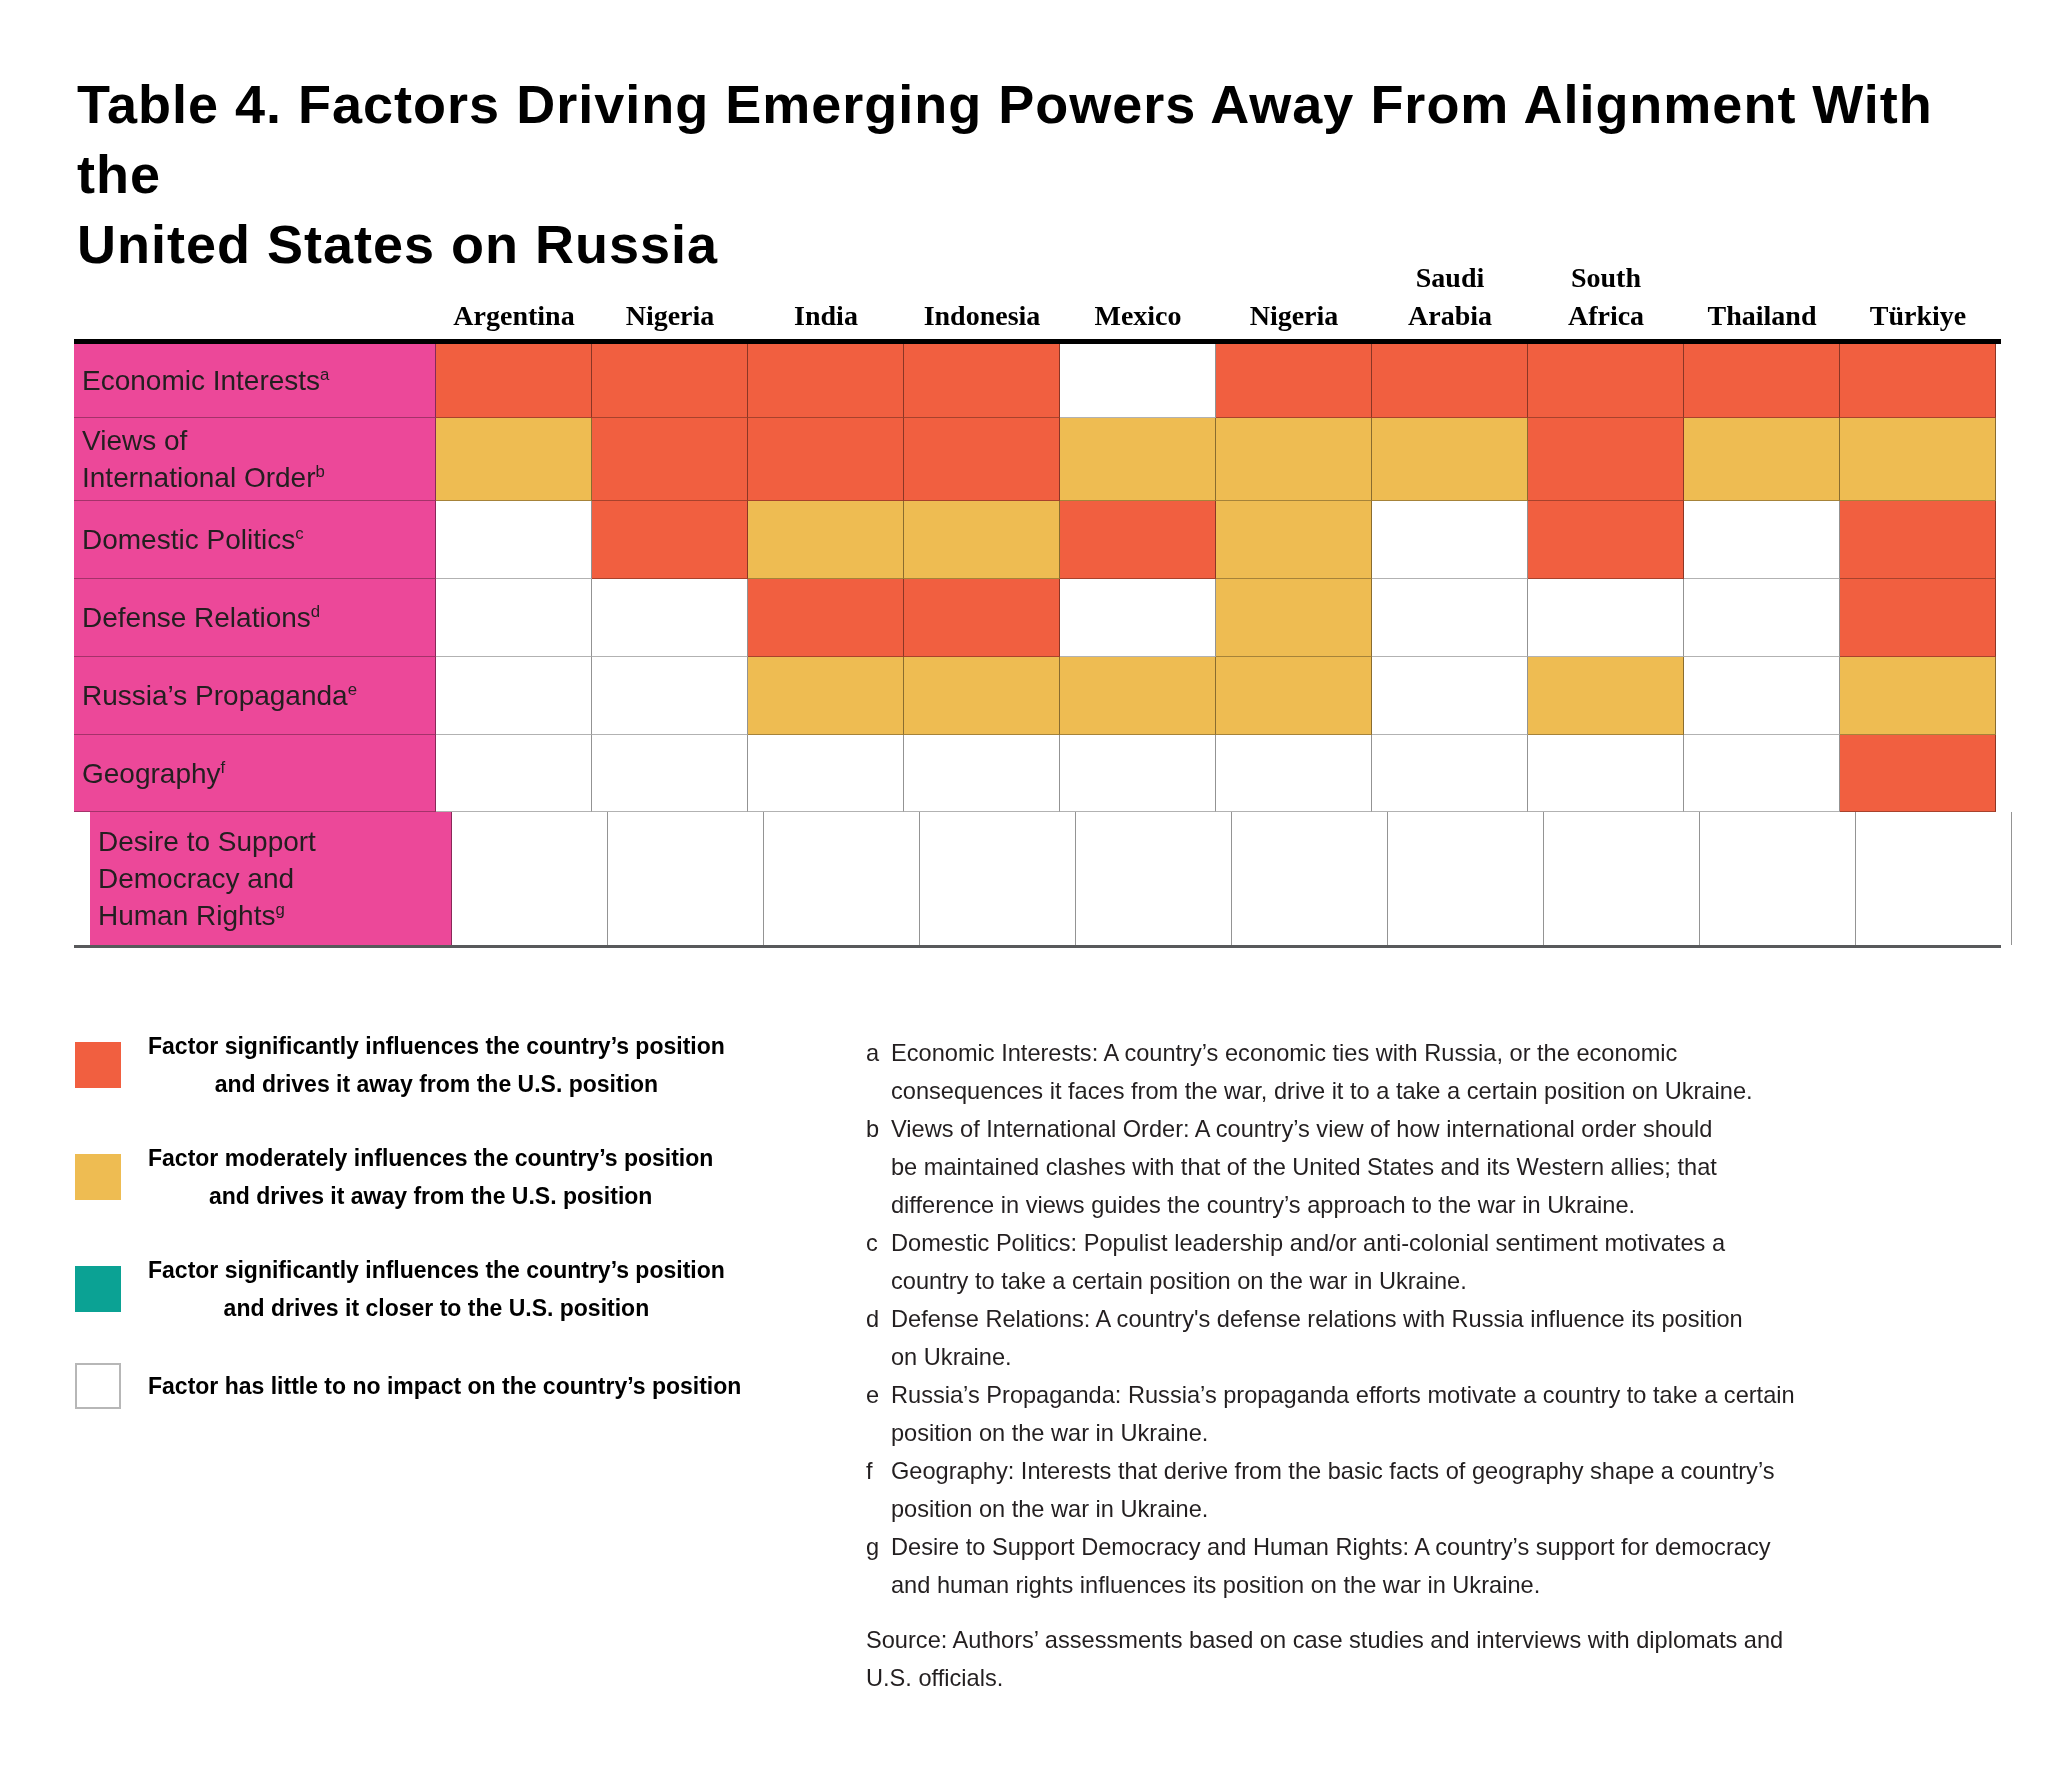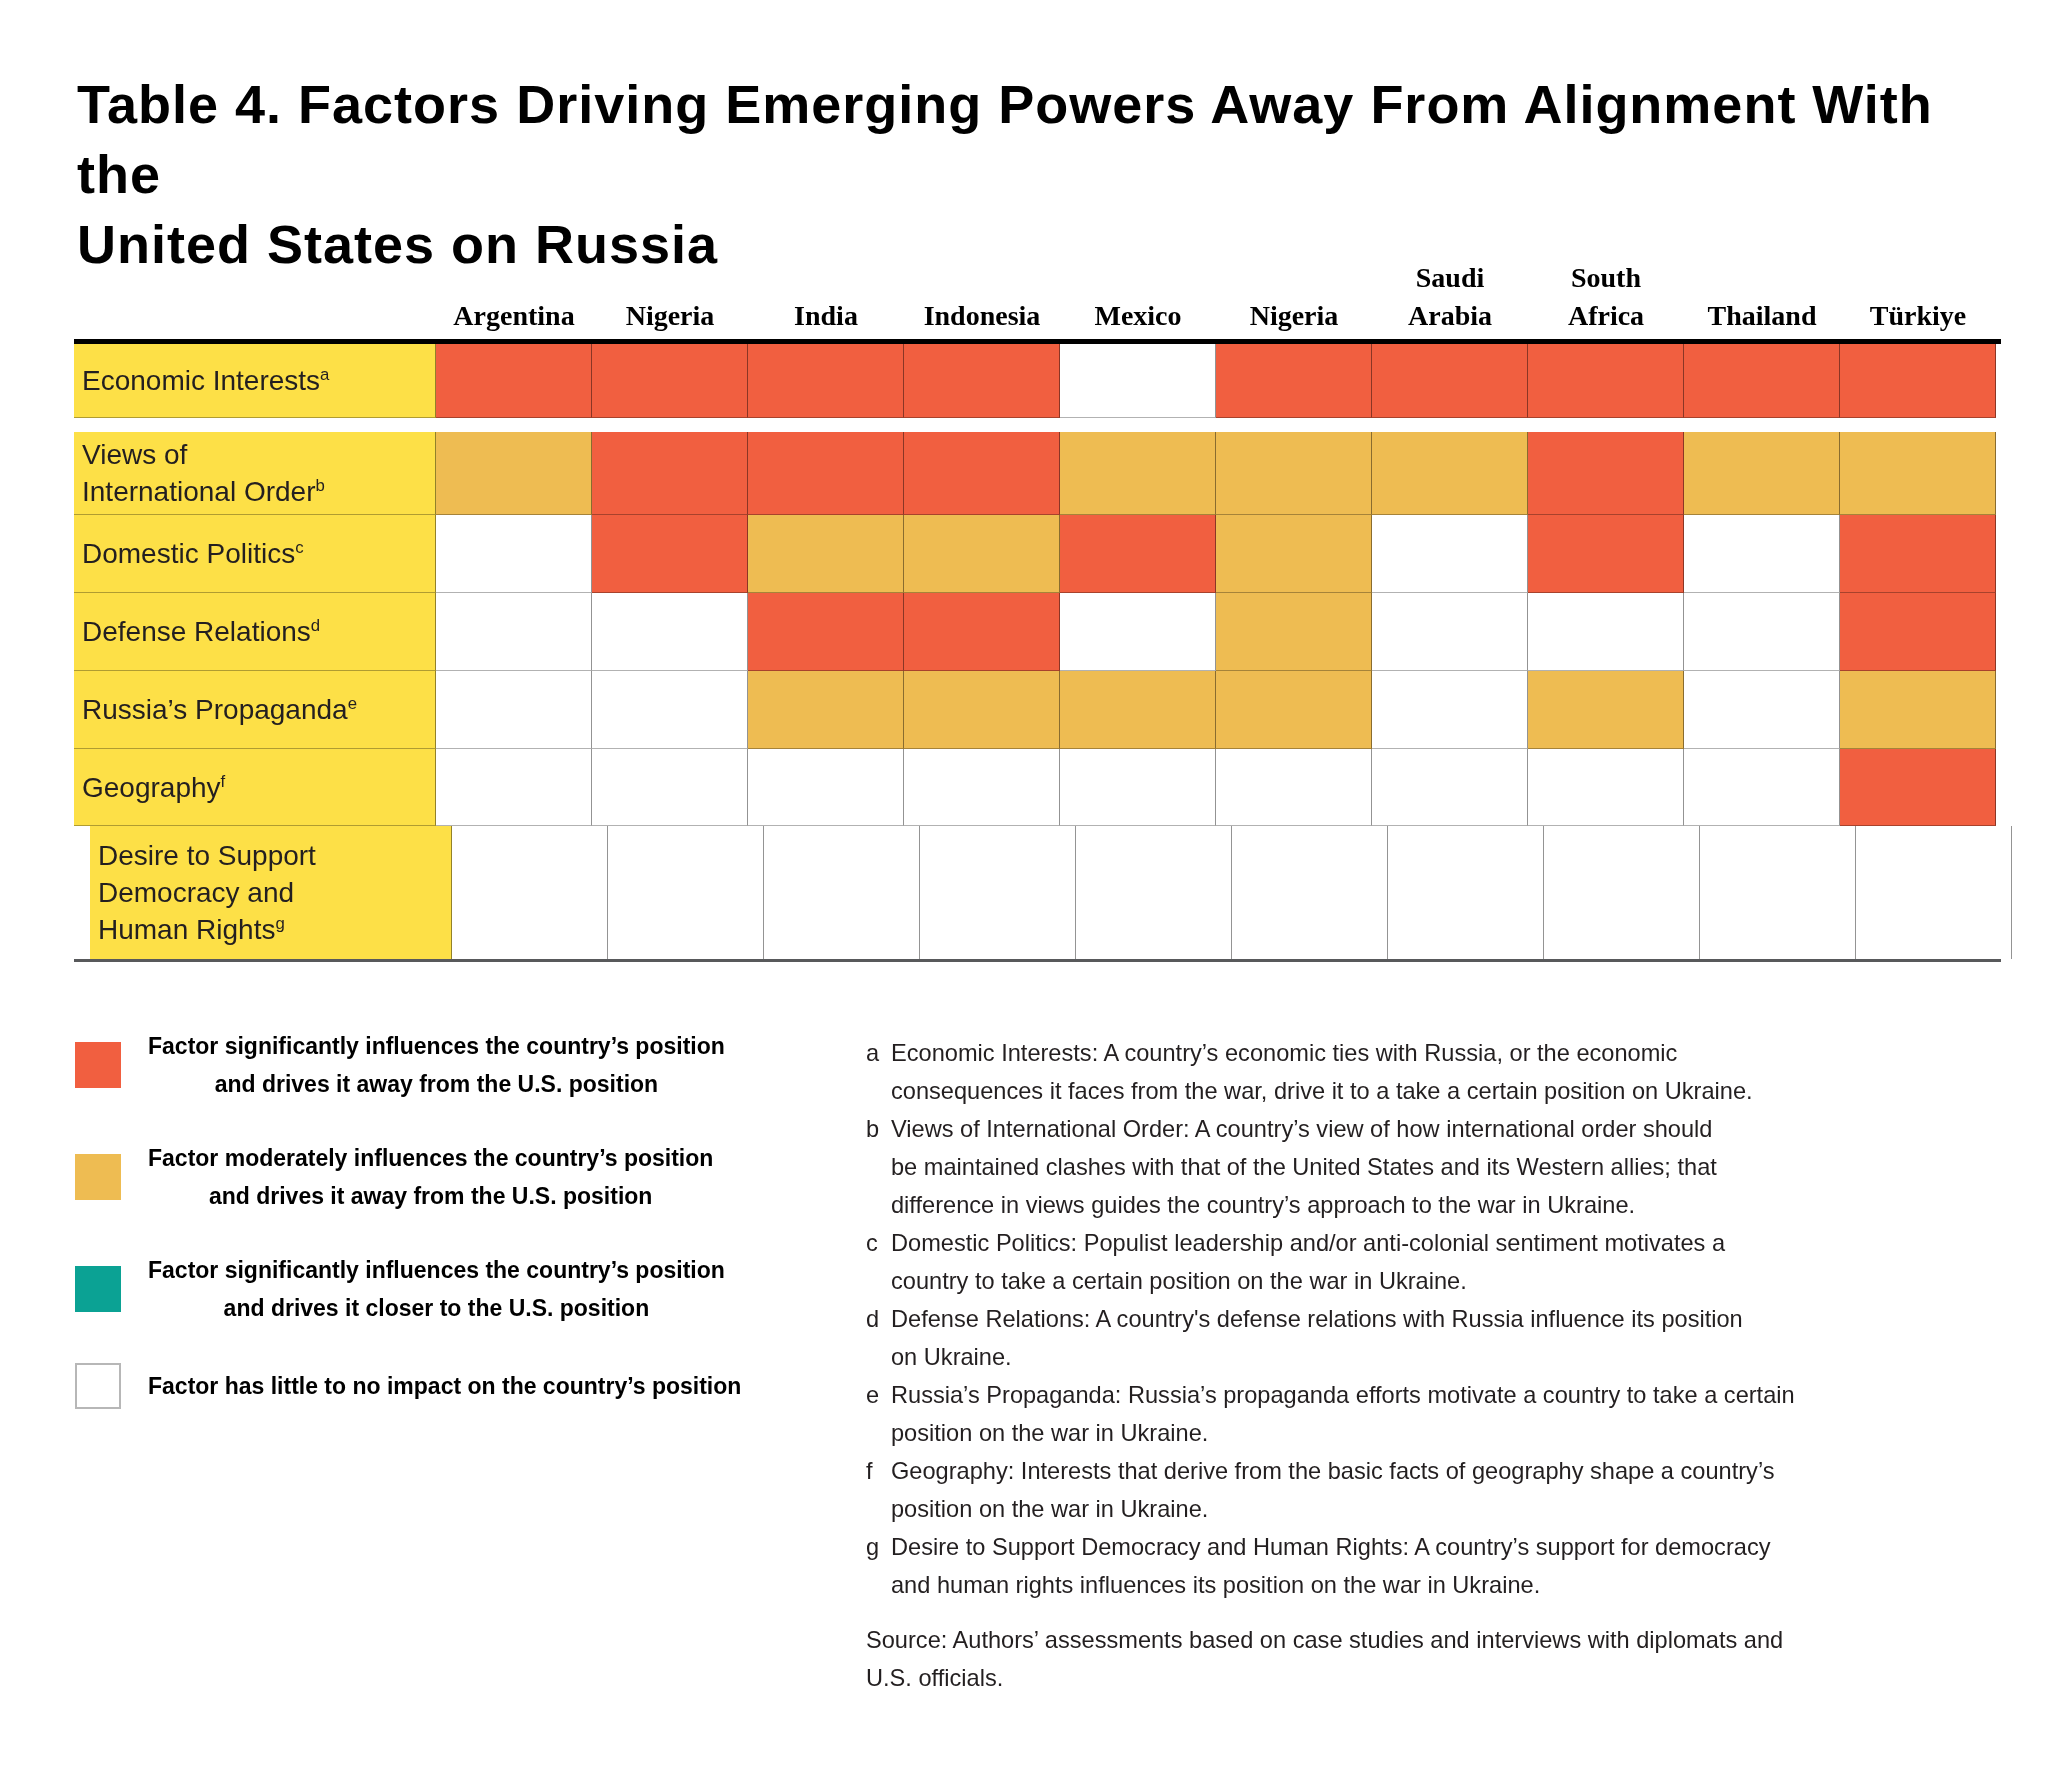--- a/index.html
+++ b/index.html
@@ -16,26 +16,26 @@
   .grid-row { display:grid; grid-template-columns:362px repeat(10, 156px); }
   .header-row { align-items:end; min-height:82px; padding-bottom:4.5px; box-sizing:border-box; }
   .hcell { text-align:center; font-weight:bold; font-size:28px; line-height:38px; color:#000;font-family:Liberation Serif, serif; }
   .tbody { border-top:5.5px solid #000; border-bottom:3.5px solid #58595b; }
   .trow > div {
     border-right:1px solid rgba(0,0,0,0.42);
     border-bottom:1px solid rgba(0,0,0,0.30);
     box-sizing:border-box;
   }
   .trow:last-child > div { border-bottom:none; }
-  .trow.r0 { height:74px; } .trow.r1 { height:83px;margin-top:14px; } .trow.r2 { height:78px; }
+  .trow.r0 { height:74px; } .trow.r1 { height:83px; } .trow.r2 { height:78px; }
   .trow.r3 { height:78px; } .trow.r4 { height:78px; } .trow.r5 { height:77px; }
   .trow.r6 { height:133px;margin-left:16px; }
   .labelcell {
     display:flex; align-items:center; padding-left:8px;
-    font-size:28px; line-height:37px; color:#231f20; background:#fde047;
+    font-size:28px; line-height:37px; color:#231f20; background:#ec4899;
   }
   sup { font-size:60%; vertical-align:super; line-height:0; }
   .c-sig { background:#F15F40; } .c-mod { background:#EEBC52; } .c-non { background:#ffffff; }
   
   .legend { position:absolute; left:75px; top:1027px; width:783px; }
   .legend-item { display:flex; align-items:center; gap:27px; margin-bottom:36px; }
   .swatch { width:46px; height:46px; flex:0 0 auto; box-sizing:border-box; }
   .swatch.c-non { border:2.5px solid #b7b7b7; }
   .legend-label { font-size:23px; font-weight:bold; line-height:38px; color:#000;text-align:center; }
   

